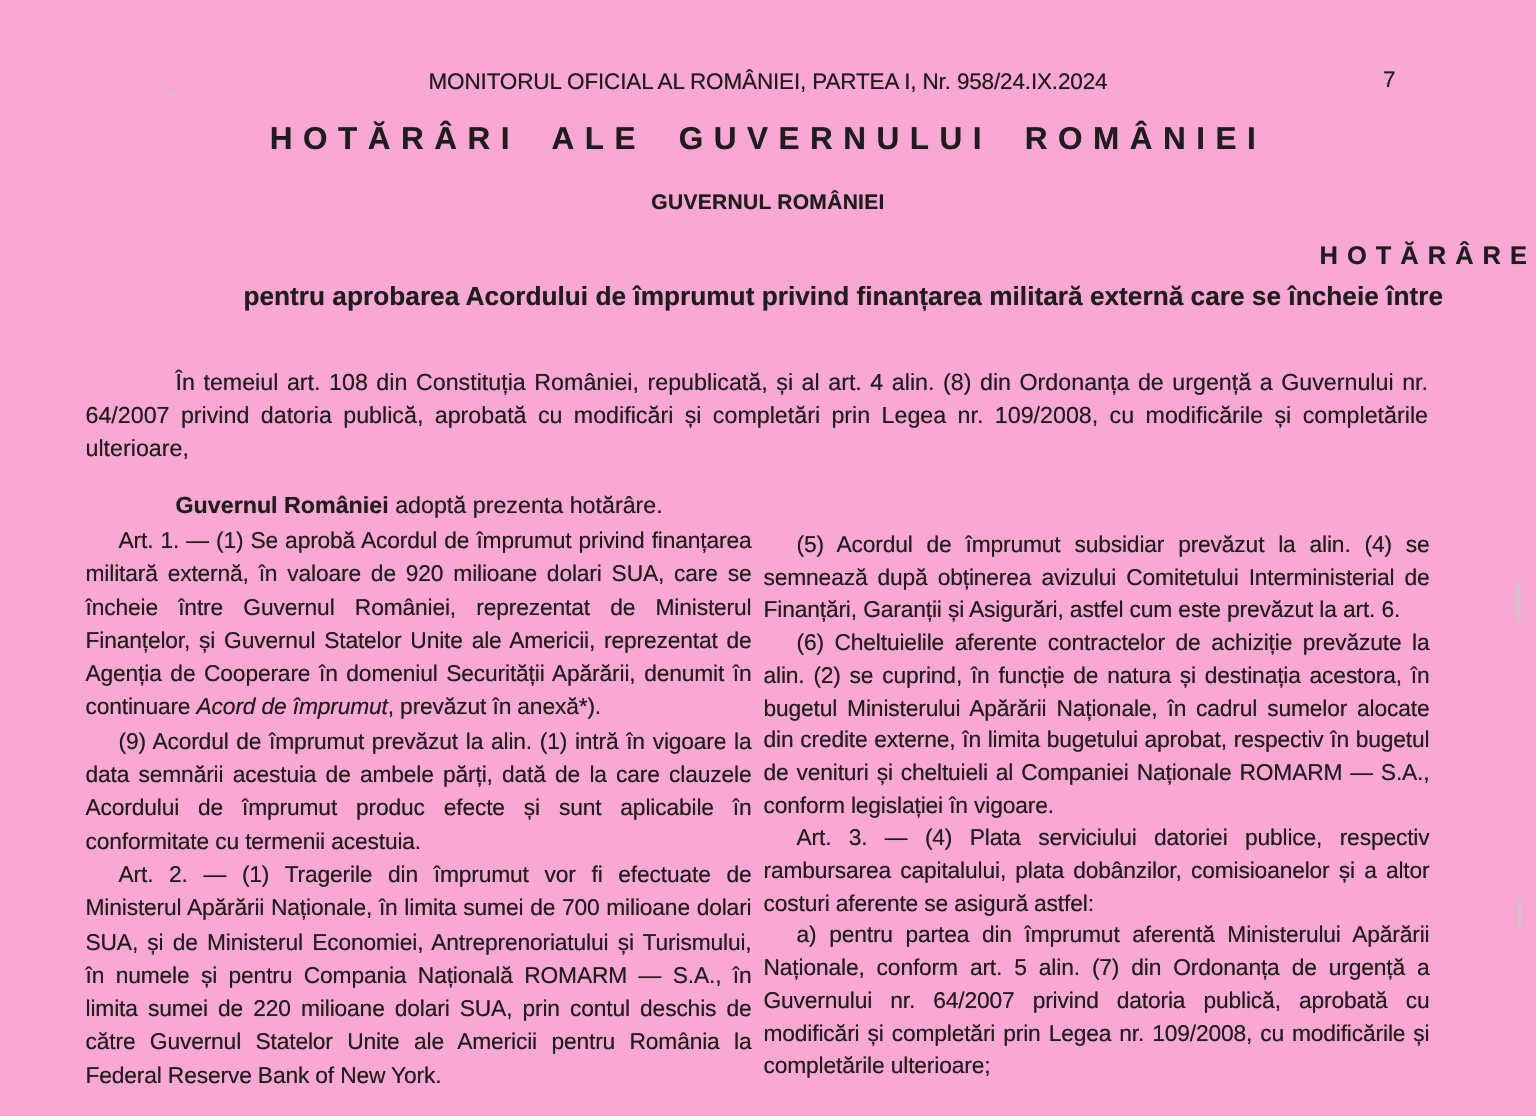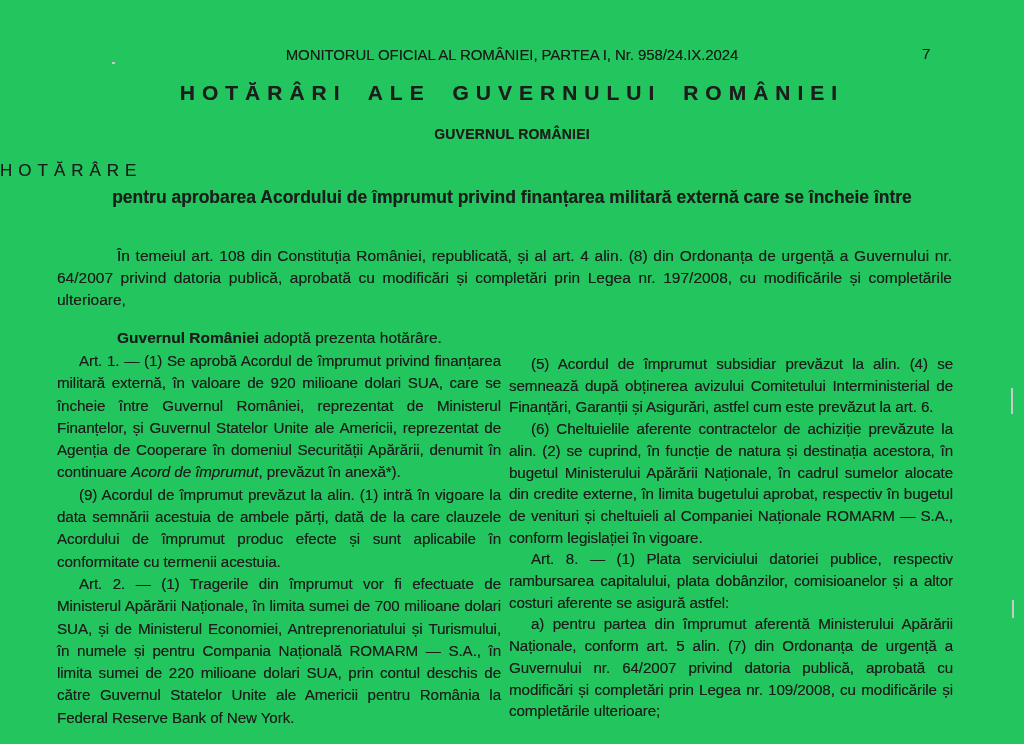--- a/index.html
+++ b/index.html
@@ -7,21 +7,21 @@
   body {
     background: #ffffff;
     overflow: hidden;
     font-family: "Liberation Sans", sans-serif;
     color: #1d1d1d;
   }
   .page {
     position: relative;
     width: 1024px;
     height: 744px;
-    background: #22c55e;
+    background: #f9a8d4;
     overflow: hidden;
   }
   
   .page { text-shadow: 0 0 0.45px rgba(20,20,20,0.55); }
 
   .header-line {
     position: absolute;
     top: 46px; left: 0; right: 0;
     text-align: center;
     font-size: 15px;
@@ -48,30 +48,30 @@
     position: absolute;
     top: 126px; left: 0; right: 0;
     text-align: center;
     font-size: 14px;
     font-weight: bold;
     letter-spacing: 0.2px;
   }
   .act-title {
     position: absolute;
     top: 161px; left: 0; right: 0;
-    text-align: left;
+    text-align: right;
     font-size: 17px;
-    font-weight: normal;
+    font-weight: bold;
     letter-spacing: 6px;
   }
   .act-subtitle {
     position: absolute;
     top: 186px; left: 62px;
     width: 900px;
-    text-align: center;
+    text-align: right;
     font-size: 17.5px;
     font-weight: bold;
     line-height: 23px;
   }
   .preamble {
     position: absolute;
     top: 245px; left: 57px;
     width: 895px;
     font-size: 15.5px;
     line-height: 22px;
@@ -119,36 +119,36 @@
   <div class="section-title">HOTĂRÂRI ALE GUVERNULUI ROMÂNIEI</div>
 
   <div class="issuer">GUVERNUL ROMÂNIEI</div>
 
   <div class="act-title">HOTĂRÂRE</div>
 
   <div class="act-subtitle">
     <div>pentru aprobarea Acordului de împrumut privind finanțarea militară externă care se încheie între</div>
   </div>
 
-  <p class="preamble">În temeiul art. 108 din Constituția României, republicată, și al art. 4 alin. (8) din Ordonanța de urgență a Guvernului nr. 64/2007 privind datoria publică, aprobată cu modificări și completări prin Legea nr. 197/2008, cu modificările și completările ulterioare,</p>
+  <p class="preamble">În temeiul art. 108 din Constituția României, republicată, și al art. 4 alin. (8) din Ordonanța de urgență a Guvernului nr. 64/2007 privind datoria publică, aprobată cu modificări și completări prin Legea nr. 109/2008, cu modificările și completările ulterioare,</p>
 
   <p class="enactment">
     <b>Guvernul României</b><span> adoptă prezenta hotărâre.</span>
   </p>
 
   <div class="column col-left">
       <p class="para">Art. 1. — (1) Se aprobă Acordul de împrumut privind finanțarea militară externă, în valoare de 920 milioane dolari SUA, care se încheie între Guvernul României, reprezentat de Ministerul Finanțelor, și Guvernul Statelor Unite ale Americii, reprezentat de Agenția de Cooperare în domeniul Securității Apărării, denumit în continuare <i>Acord de împrumut</i>, prevăzut în anexă*).</p>
       <p class="para">(9) Acordul de împrumut prevăzut la alin. (1) intră în vigoare la data semnării acestuia de ambele părți, dată de la care clauzele Acordului de împrumut produc efecte și sunt aplicabile în conformitate cu termenii acestuia.</p>
       <p class="para">Art. 2. — (1) Tragerile din împrumut vor fi efectuate de Ministerul Apărării Naționale, în limita sumei de 700 milioane dolari SUA, și de Ministerul Economiei, Antreprenoriatului și Turismului, în numele și pentru Compania Națională ROMARM — S.A., în limita sumei de 220 milioane dolari SUA, prin contul deschis de către Guvernul Statelor Unite ale Americii pentru România la Federal Reserve Bank of New York.</p>
     </div>
 
   <div class="column col-right">
       <p class="para">(5) Acordul de împrumut subsidiar prevăzut la alin. (4) se semnează după obținerea avizului Comitetului Interministerial de Finanțări, Garanții și Asigurări, astfel cum este prevăzut la art. 6.</p>
       <p class="para">(6) Cheltuielile aferente contractelor de achiziție prevăzute la alin. (2) se cuprind, în funcție de natura și destinația acestora, în bugetul Ministerului Apărării Naționale, în cadrul sumelor alocate din credite externe, în limita bugetului aprobat, respectiv în bugetul de venituri și cheltuieli al Companiei Naționale ROMARM — S.A., conform legislației în vigoare.</p>
-      <p class="para">Art. 8. — (1) Plata serviciului datoriei publice, respectiv rambursarea capitalului, plata dobânzilor, comisioanelor și a altor costuri aferente se asigură astfel:</p>
+      <p class="para">Art. 3. — (4) Plata serviciului datoriei publice, respectiv rambursarea capitalului, plata dobânzilor, comisioanelor și a altor costuri aferente se asigură astfel:</p>
       <p class="para">a) pentru partea din împrumut aferentă Ministerului Apărării Naționale, conform art. 5 alin. (7) din Ordonanța de urgență a Guvernului nr. 64/2007 privind datoria publică, aprobată cu modificări și completări prin Legea nr. 109/2008, cu modificările și completările ulterioare;</p>
     </div>
 
   <span class="artifact artifact-1"></span>
   <span class="artifact artifact-2"></span>
   <span class="artifact artifact-3"></span>
 
 </div>
 
 </body></html>

